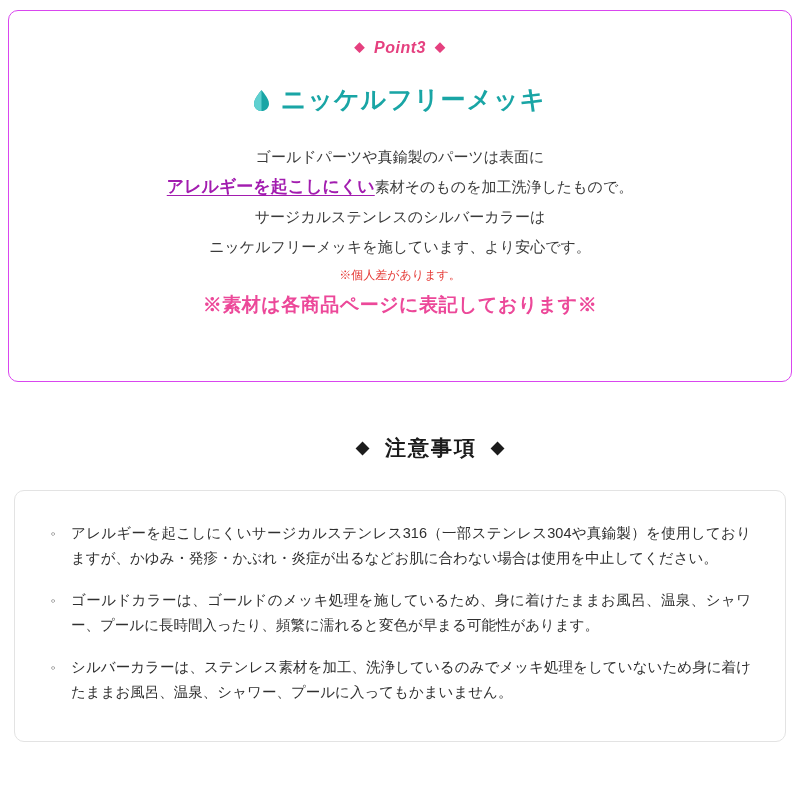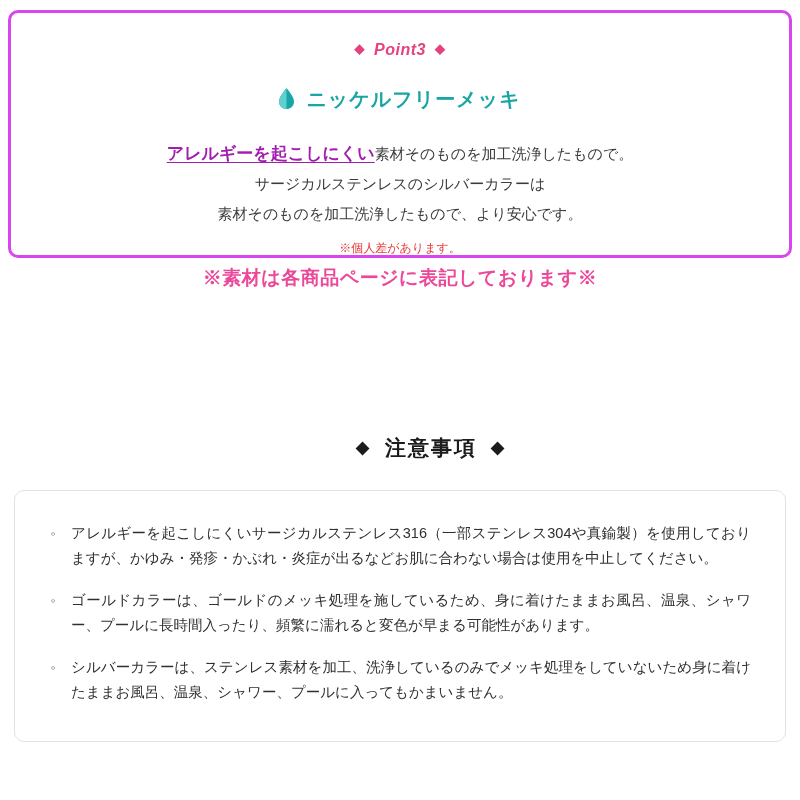--- a/index.html
+++ b/index.html
@@ -20,23 +20,23 @@
     height: 800px;
     box-sizing: border-box;
   }
 
   
   .point-card {
     position: absolute;
     left: 8px;
     top: 10px;
     width: 784px;
-    height: 248px;
+    height: 372px;
     box-sizing: border-box;
-    border: 3px solid #d946ef;
+    border: 1px solid #d946ef;
     border-radius: 10px;
     background: #ffffff;
   }
   .point-label {
     text-align: center;
     margin-top: 28px;
     font-size: 16px;
     font-weight: bold;
     font-style: italic;
     color: #e5407f;
@@ -44,21 +44,21 @@
   }
   .point-label .diamond {
     font-style: normal;
     font-size: 13px;
     vertical-align: 2px;
     margin: 0 9px;
   }
   .point-title {
     text-align: center;
     margin-top: 26px;
-    font-size: 20px;
+    font-size: 25px;
     font-weight: bold;
     color: #19a5a5;
     letter-spacing: 1px;
   }
   .point-title .drop-icon {
     display: inline-block;
     width: 15px;
     height: 21px;
     margin-right: 12px;
     position: relative;
@@ -79,21 +79,20 @@
     color: #a21caf;
     font-weight: bold;
     font-size: 17px;
     text-decoration: underline;
     text-underline-offset: 3px;
   }
   .note-red {
     color: #e53935;
     font-size: 12px;
     line-height: 26px;
-    margin-top: 6px;
   }
   .note-bold {
     font-size: 19px;
     font-weight: bold;
     color: #ec4899;
     line-height: 34px;
     letter-spacing: 0.5px;
   }
 
   
@@ -168,25 +167,26 @@
     <div class="point-title">
       <span class="drop-icon">
         <svg width="15" height="21" viewBox="0 0 15 21">
           <path d="M7.5 0 C7.5 0 0 8.5 0 13.7 C0 17.7 3.36 21 7.5 21 C11.64 21 15 17.7 15 13.7 C15 8.5 7.5 0 7.5 0 Z" fill="#19a5a5"></path>
           <path d="M7.5 0 C7.5 0 0 8.5 0 13.7 C0 17.7 3.36 21 7.5 21 Z" fill="#5fd0d0"></path>
         </svg>
       </span><span>ニッケルフリーメッキ</span>
     </div>
 
     <div class="body-lines">
+      <div class="line">ゴールドパーツや真鍮製のパーツは表面に</div>
       <div class="line">
         <span class="link-strong">アレルギーを起こしにくい</span><span>素材そのものを加工洗浄したもので。</span>
       </div>
       <div class="line">サージカルステンレスのシルバーカラーは</div>
-      <div class="line">素材そのものを加工洗浄したもので、より安心です。</div>
+      <div class="line">ニッケルフリーメッキを施しています、より安心です。</div>
       <div class="note-red">※個人差があります。</div>
       <div class="note-bold">※素材は各商品ページに表記しております※</div>
     </div>
   </div>
 
   <div class="caution-heading">
     <span class="dia">◆</span><span>注意事項</span><span class="dia">◆</span>
   </div>
 
   <div class="caution-card">

